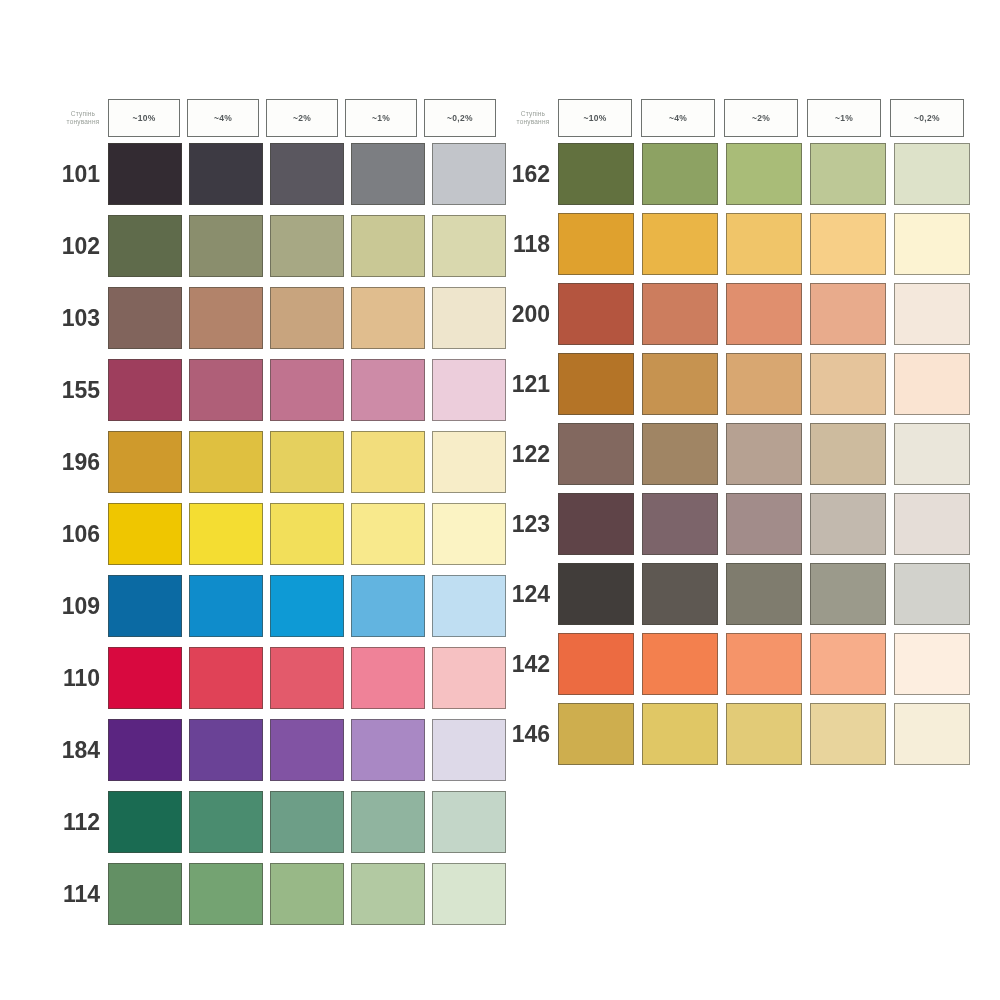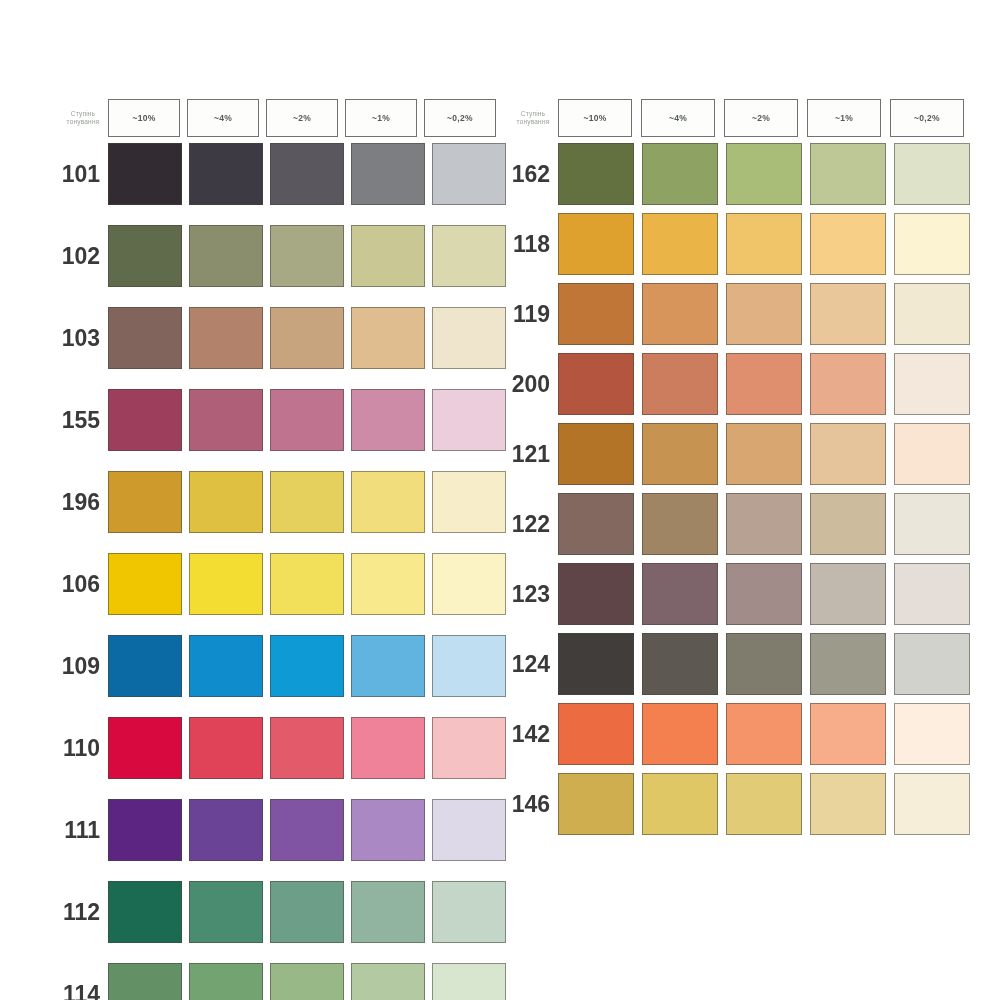--- a/index.html
+++ b/index.html
@@ -75,21 +75,21 @@
   }
   .swatch {
     flex: 0 0 auto;
     border: 1.5px solid rgba(70,70,60,0.55);
     box-sizing: border-box;
   }
 
   
   #palette-left .pct-cell   { width: 70px; margin-right: 7px; }
   #palette-left .swatch     { width: 74px; height: 62px; margin-right: 7px; }
-  #palette-left .swatch-row { margin-bottom: 20px; }
+  #palette-left .swatch-row { margin-bottom: 10px; }
 
   
   #palette-right .pct-cell   { width: 72px; margin-right: 9px; }
   #palette-right .swatch     { width: 76px; height: 62px; margin-right: 8px; }
   #palette-right .swatch-row { margin-bottom: 8px; }
 </style>
 </head>
 <body>
 
 <div id="chart-root">
@@ -165,21 +165,21 @@
         </div>
         <div class="swatch-row">
           <div class="row-label">110</div>
           <div class="swatch" style="background: rgb(216, 9, 63);"></div>
           <div class="swatch" style="background: rgb(224, 66, 87);"></div>
           <div class="swatch" style="background: rgb(227, 90, 107);"></div>
           <div class="swatch" style="background: rgb(239, 130, 152);"></div>
           <div class="swatch" style="background: rgb(246, 193, 194);"></div>
         </div>
         <div class="swatch-row">
-          <div class="row-label">111</div>
+          <div class="row-label">184</div>
           <div class="swatch" style="background: rgb(91, 37, 129);"></div>
           <div class="swatch" style="background: rgb(106, 66, 150);"></div>
           <div class="swatch" style="background: rgb(129, 83, 163);"></div>
           <div class="swatch" style="background: rgb(169, 136, 196);"></div>
           <div class="swatch" style="background: rgb(221, 217, 232);"></div>
         </div>
         <div class="swatch-row">
           <div class="row-label">112</div>
           <div class="swatch" style="background: rgb(26, 107, 82);"></div>
           <div class="swatch" style="background: rgb(74, 140, 111);"></div>
@@ -221,28 +221,20 @@
         </div>
         <div class="swatch-row">
           <div class="row-label">118</div>
           <div class="swatch" style="background: rgb(223, 161, 46);"></div>
           <div class="swatch" style="background: rgb(234, 181, 70);"></div>
           <div class="swatch" style="background: rgb(240, 197, 105);"></div>
           <div class="swatch" style="background: rgb(247, 207, 135);"></div>
           <div class="swatch" style="background: rgb(252, 243, 210);"></div>
         </div>
         <div class="swatch-row">
-          <div class="row-label">119</div>
-          <div class="swatch" style="background: rgb(192, 118, 54);"></div>
-          <div class="swatch" style="background: rgb(215, 149, 92);"></div>
-          <div class="swatch" style="background: rgb(224, 177, 131);"></div>
-          <div class="swatch" style="background: rgb(233, 199, 155);"></div>
-          <div class="swatch" style="background: rgb(242, 233, 210);"></div>
-        </div>
-        <div class="swatch-row">
           <div class="row-label">200</div>
           <div class="swatch" style="background: rgb(180, 85, 63);"></div>
           <div class="swatch" style="background: rgb(204, 125, 94);"></div>
           <div class="swatch" style="background: rgb(224, 143, 110);"></div>
           <div class="swatch" style="background: rgb(232, 171, 140);"></div>
           <div class="swatch" style="background: rgb(244, 232, 220);"></div>
         </div>
         <div class="swatch-row">
           <div class="row-label">121</div>
           <div class="swatch" style="background: rgb(180, 116, 39);"></div>

